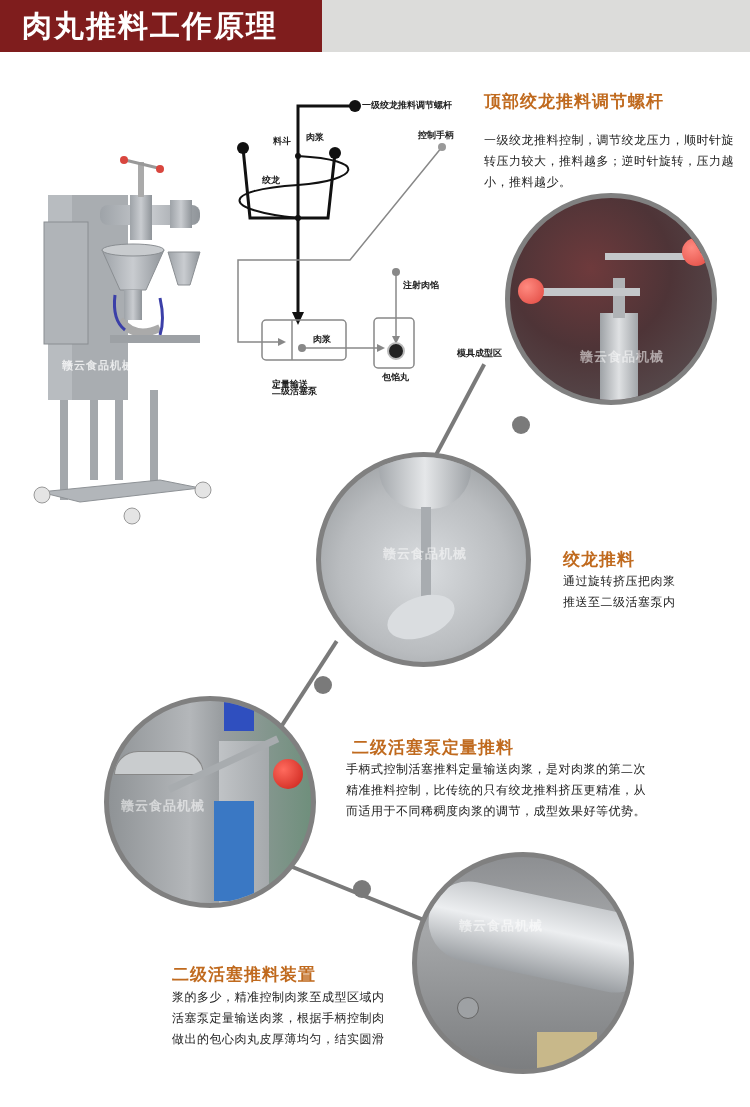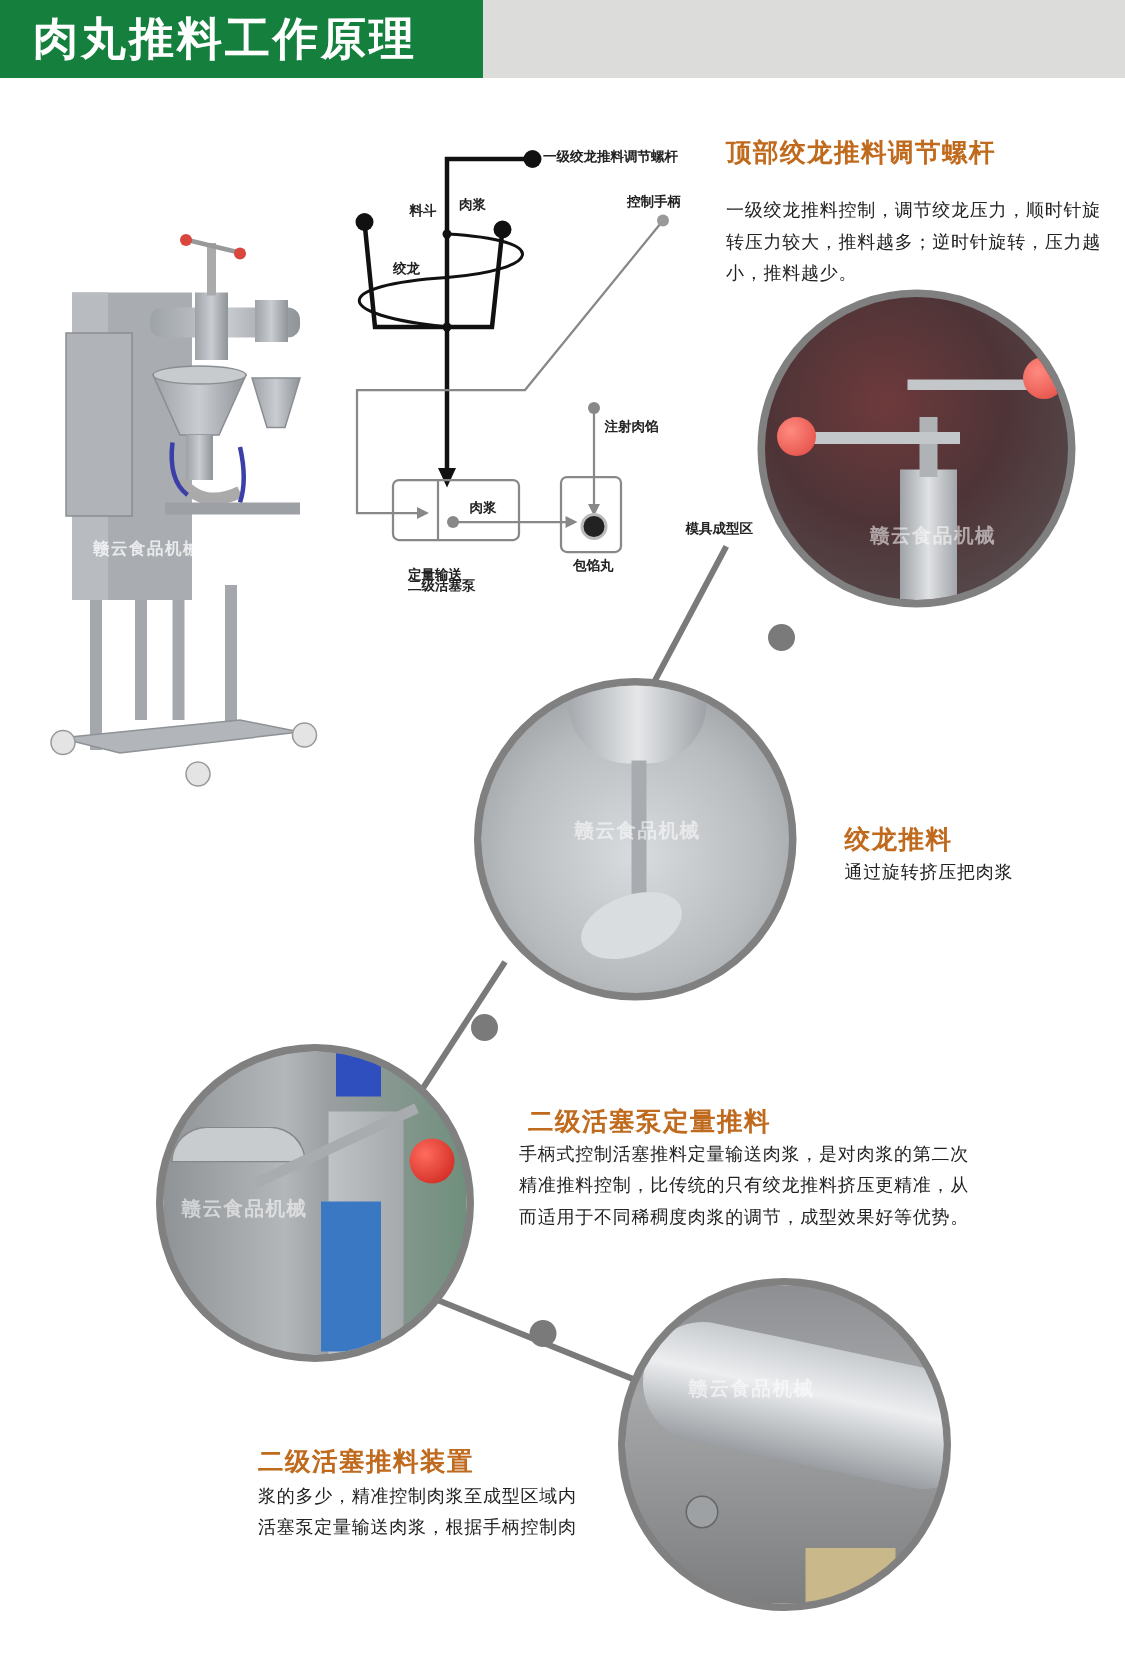--- a/index.html
+++ b/index.html
@@ -1,20 +1,20 @@
 <!DOCTYPE html>
 <html><head>
 <meta charset="utf-8">
 <style>
   * { box-sizing: border-box; margin: 0; padding: 0; }
   html, body { width: 750px; height: 1107px; background: #ffffff; overflow: hidden; }
   body { position: relative; font-family: "DejaVu Sans", "Liberation Sans", sans-serif; color: #222; }
 
   .header-bar { position: absolute; left: 0; top: 0; width: 750px; height: 52px; background: #dcdcda; }
-  .header-green { position: absolute; left: 0; top: 0; width: 322px; height: 52px; background: #15803d; display: flex; align-items: center; padding-left: 22px; }
+  .header-green { position: absolute; left: 0; top: 0; width: 322px; height: 52px; background: #7f1d1d; display: flex; align-items: center; padding-left: 22px; }
   .header-title { color: #ffffff; font-size: 30px; font-weight: bold; letter-spacing: 2px; }
   .header-line { position: absolute; left: 0; top: 52px; width: 750px; height: 2px; background: #ffffff; }
 
   .machine { position: absolute; left: 20px; top: 150px; width: 200px; height: 380px; }
 
   .diagram { position: absolute; left: 220px; top: 80px; width: 270px; height: 320px; }
   .diagram svg { position: absolute; left: 0; top: 0; }
   .dlabel { position: absolute; font-size: 9px; font-weight: bold; color: #222; white-space: nowrap; line-height: 1.3; }
 
   .section-title { position: absolute; color: #c06a1e; font-size: 17px; font-weight: bold; letter-spacing: 1px; white-space: nowrap; }
@@ -146,20 +146,21 @@
 <div class="photo" style="left:316px; top:452px; width:215px; height:215px; background: radial-gradient(circle at 50% 55%, #d9dcdf 0%, #b9bcbf 55%, #8c9093 100%);">
   <div style="position:absolute; left:58px; top:0; width:92px; height:52px; border-radius:0 0 40px 40px; background:linear-gradient(90deg,#a5a9ad,#e5e7e9,#9ea2a6);"></div>
   <div style="position:absolute; left:100px; top:50px; width:10px; height:120px; background:#a8acb0;"></div>
   <div style="position:absolute; left:65px; top:140px; width:70px; height:40px; border-radius:50% 50% 50% 50%; background:#dadde0; transform:rotate(-20deg);"></div>
   <span class="watermark" style="left:62px; top:88px;">赣云食品机械</span>
 </div>
 
 <div class="section-title" style="left:563px; top:548px;">绞龙推料</div>
 <div class="section-body" style="left:563px; top:571px; width:170px;">
   <div>通过旋转挤压把肉浆</div>
+  <div>推送至二级活塞泵内</div>
 </div>
 
 <div class="photo" style="left:104px; top:696px; width:212px; height:212px; background: linear-gradient(90deg, #8f9396 0%, #b4b7ba 40%, #9a9ea1 55%, #6f8f7c 100%);">
   <div style="position:absolute; left:110px; top:40px; width:50px; height:170px; background:linear-gradient(90deg,#c0c3c6,#a5a9ac);"></div>
   <div style="position:absolute; left:105px; top:100px; width:40px; height:100px; background:#3a78c4;"></div>
   <div style="position:absolute; left:115px; top:0; width:30px; height:30px; background:#2f4fbf;"></div>
   <div style="position:absolute; left:5px; top:50px; width:90px; height:24px; border-radius:40px 40px 0 0; background:#c9ccce; border:1px solid #888;"></div>
   <div style="position:absolute; left:60px; top:85px; width:120px; height:7px; background:#a8acaf; transform:rotate(-25deg); transform-origin:0 50%;"></div>
   <div style="position:absolute; left:164px; top:58px; width:30px; height:30px; border-radius:50%; background:radial-gradient(circle at 35% 35%,#ff6b5e,#c81f17);"></div>
   <span class="watermark" style="left:12px; top:96px;">赣云食品机械</span>
@@ -172,13 +173,14 @@
   <div style="position:absolute; left:10px; top:40px; width:230px; height:80px; border-radius:40px; background:linear-gradient(180deg,#c8cbce,#eceef0 40%,#9a9ea2); transform:rotate(12deg);"></div>
   <div style="position:absolute; left:40px; top:140px; width:22px; height:22px; border-radius:50%; background:#9ea1a4; border:1px solid #666;"></div>
   <div style="position:absolute; left:120px; top:175px; width:60px; height:40px; background:#c8b88a;"></div>
   <span class="watermark" style="left:42px; top:60px;">赣云食品机械</span>
 </div>
 
 <div class="section-title" style="left:172px; top:963px;">二级活塞推料装置</div>
 <div class="section-body" style="left:172px; top:987px; width:250px;">
   <div>浆的多少，精准控制肉浆至成型区域内</div>
   <div>活塞泵定量输送肉浆，根据手柄控制肉</div>
+  <div>做出的包心肉丸皮厚薄均匀，结实圆滑</div>
 </div>
 
 </body></html>

